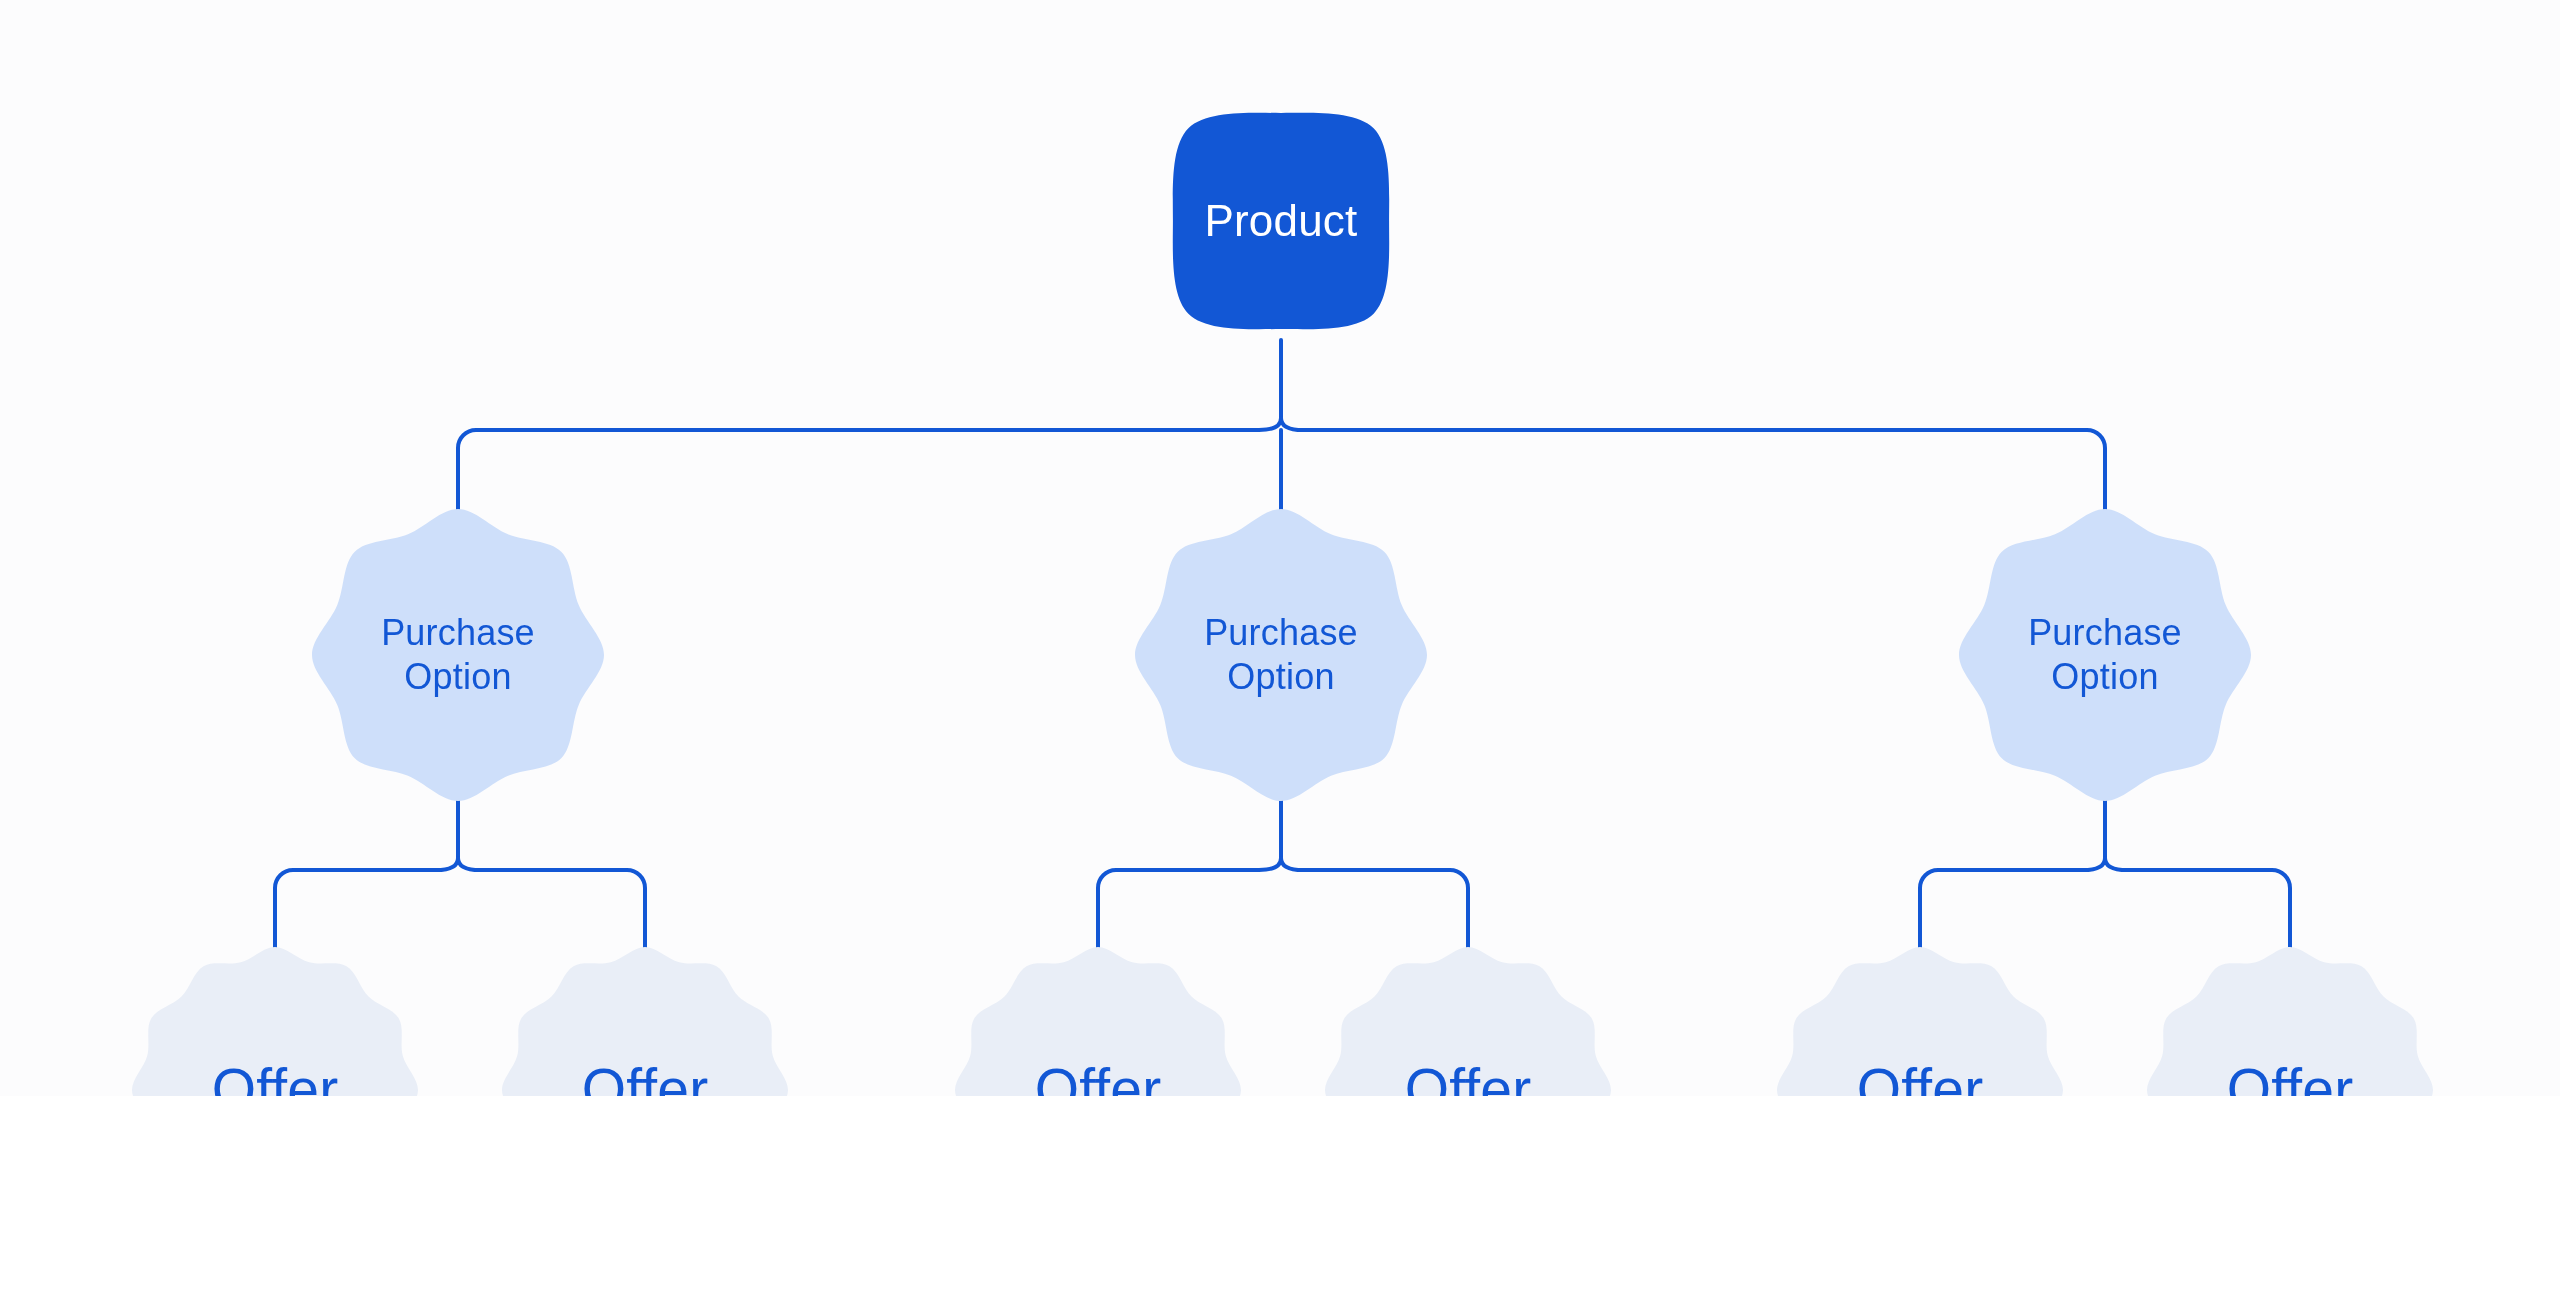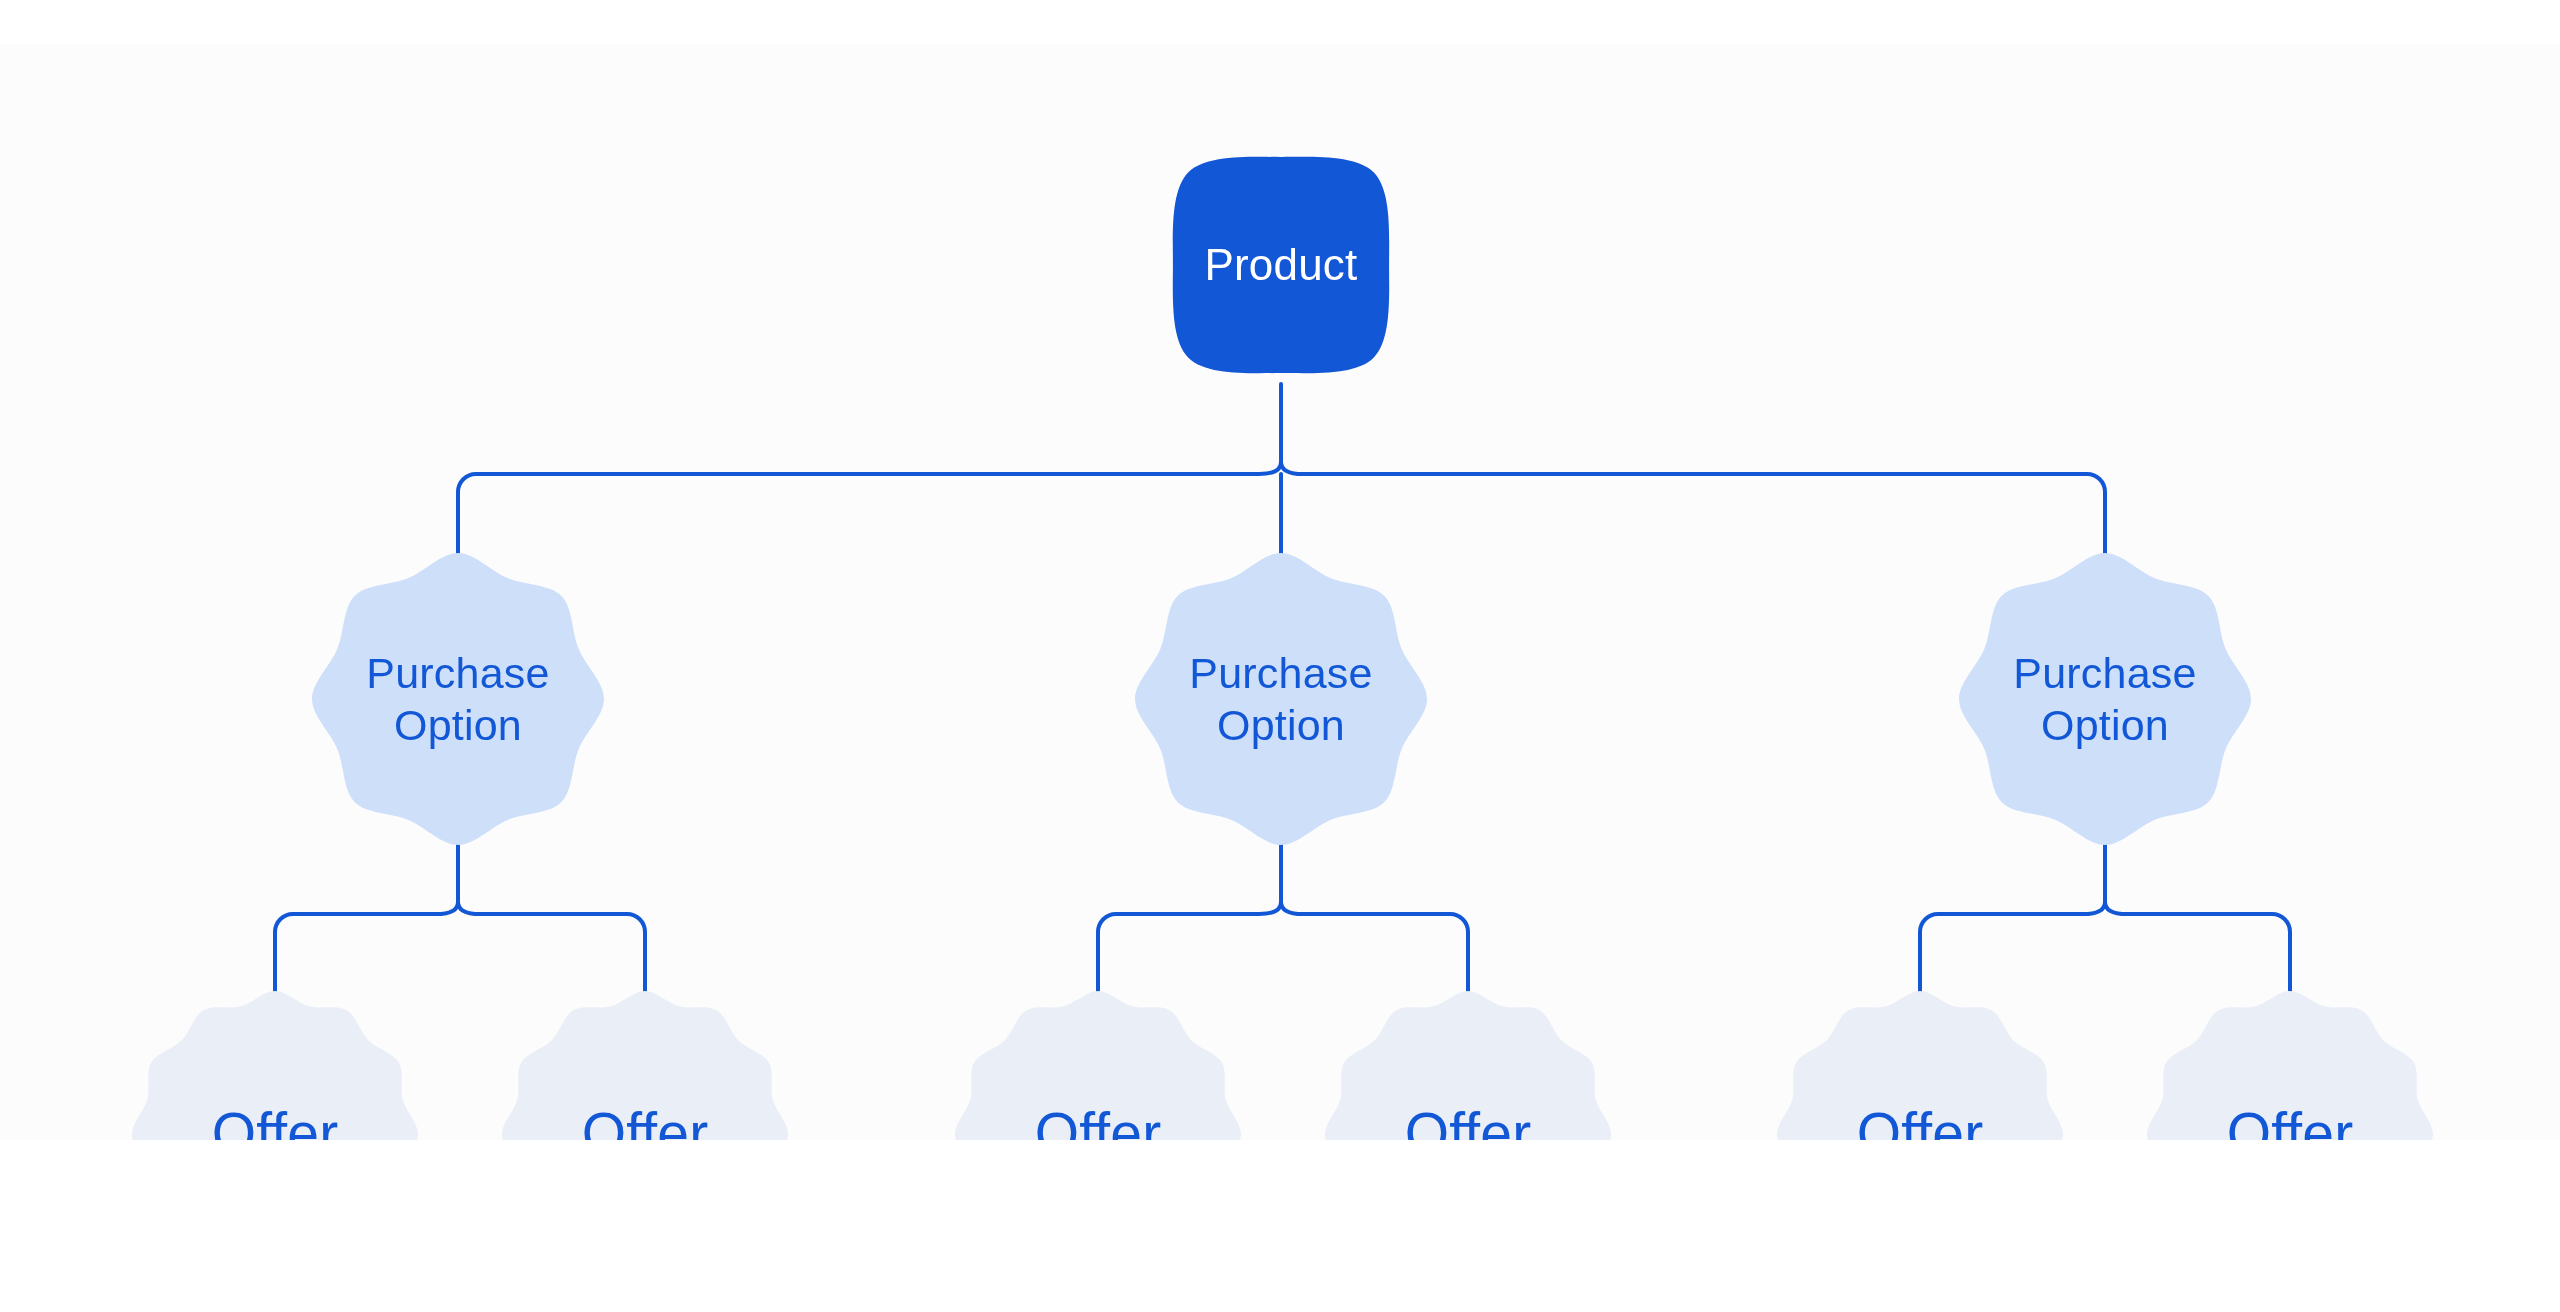--- a/index.html
+++ b/index.html
@@ -36,33 +36,33 @@
     pointer-events: none;
     font-weight: 400;
   }
   .label-product {
     color: #FFFFFF;
     font-size: 44px;
     letter-spacing: 0.2px;
   }
   .label-option {
     color: #1257D5;
-    font-size: 43px;
+    font-size: 36px;
     letter-spacing: 0.2px;
   }
   .label-offer {
     color: #1257D5;
     font-size: 57px;
     letter-spacing: 0.2px;
   }
 </style>
 </head>
 <body>
 
-<div id="stage" style="width: 2560px; height: 1096px; background: rgb(252, 252, 253); margin-top: 44px;">
+<div id="stage" style="width: 2560px; height: 1096px; background: rgb(252, 252, 253);">
 
   <svg id="diagram-svg" viewBox="0 0 2560 1312" xmlns="http://www.w3.org/2000/svg">
     <g id="connector-layer">
         <path d="M 1281 340 L 1281 417.9" fill="none" stroke="#1257D5" stroke-width="4" stroke-linecap="round" stroke-linejoin="round"></path>
         <path d="M 1281 417.9 C 1281 427.8 1268.9 430 1259 430 L 476 430 A 18 18 0 0 0 458 448 L 458 520" fill="none" stroke="#1257D5" stroke-width="4" stroke-linecap="round" stroke-linejoin="round"></path>
         <path d="M 1281 417.9 C 1281 427.8 1293.1 430 1303 430 L 2087 430 A 18 18 0 0 1 2105 448 L 2105 520" fill="none" stroke="#1257D5" stroke-width="4" stroke-linecap="round" stroke-linejoin="round"></path>
         <path d="M 1281 430 L 1281 520" fill="none" stroke="#1257D5" stroke-width="4" stroke-linecap="round" stroke-linejoin="round"></path>
         <path d="M 458 790 L 458 857.9" fill="none" stroke="#1257D5" stroke-width="4" stroke-linecap="round" stroke-linejoin="round"></path>
         <path d="M 458 857.9 C 458 867.8 445.9 870 436 870 L 293 870 A 18 18 0 0 0 275 888 L 275 955" fill="none" stroke="#1257D5" stroke-width="4" stroke-linecap="round" stroke-linejoin="round"></path>
         <path d="M 458 857.9 C 458 867.8 470.1 870 480 870 L 627 870 A 18 18 0 0 1 645 888 L 645 955" fill="none" stroke="#1257D5" stroke-width="4" stroke-linecap="round" stroke-linejoin="round"></path>

